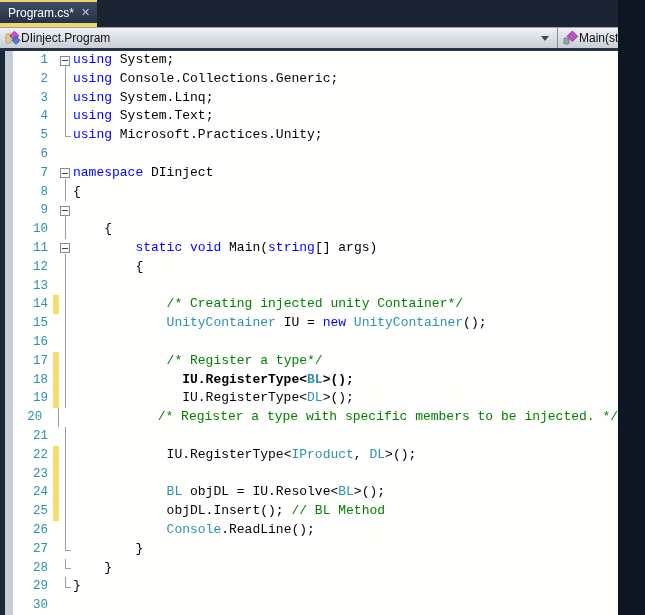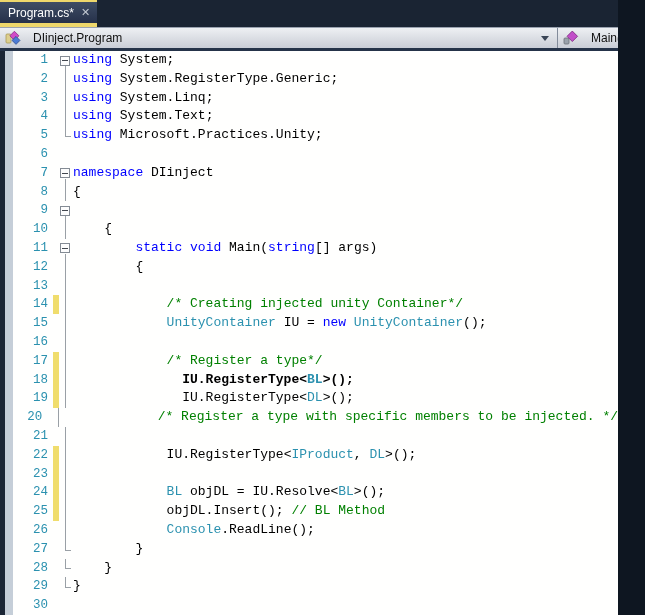--- a/index.html
+++ b/index.html
@@ -20,21 +20,21 @@
   }
   .tab-label { color:#ffffff; font-size:12px; white-space:nowrap; }
   .tab-close { color:#c3c9d2; font-size:11px; line-height:11px; }
   .tab-underline { position:absolute; left:0; top:23px; width:97px; height:4px; background:#eed76b; }
 
   
   .navbar {
     height:21px; display:flex; background:linear-gradient(#eef0f3,#c9cdd6);
     border-top:1px solid #9aa2b0;
   }
-  .combo { display:flex; align-items:center; gap:12px; padding:0 5px; }
+  .combo { display:flex; align-items:center; gap:0; padding:0 5px; }
   .combo-type { width:558px; border-right:1px solid #828b9a; }
   .combo-member { flex:1; overflow:hidden; }
   .combo-label { font-size:12px; color:#111; white-space:nowrap; }
   .combo-spacer { flex:1; }
   .combo-arrow {
     width:0; height:0; border-left:4px solid transparent; border-right:4px solid transparent;
     border-top:5px solid #3a4556; margin-right:3px;
   }
   .icon16 { width:16px; height:16px; display:inline-block; flex:0 0 16px; }
   .navbar-border { height:3px; background:#253349; }
@@ -117,21 +117,21 @@
           <div class="ftail"></div>
         </div>
         <div class="codetxt" style="padding-left: 0ch;"><span class="tk-kw">using</span><span class="tk-pln"> System;</span></div>
       </div>
       <div class="row">
         <div class="ln">2</div>
         <div class="chg"></div>
         <div class="fold">
           <div class="fline"></div>
         </div>
-        <div class="codetxt" style="padding-left: 0ch;"><span class="tk-kw">using</span><span class="tk-pln"> System.RegisterType.Generic;</span></div>
+        <div class="codetxt" style="padding-left: 0ch;"><span class="tk-kw">using</span><span class="tk-pln"> Console.Collections.Generic;</span></div>
       </div>
       <div class="row">
         <div class="ln">3</div>
         <div class="chg"></div>
         <div class="fold">
           <div class="fline"></div>
         </div>
         <div class="codetxt" style="padding-left: 0ch;"><span class="tk-kw">using</span><span class="tk-pln"> System.Linq;</span></div>
       </div>
       <div class="row">

